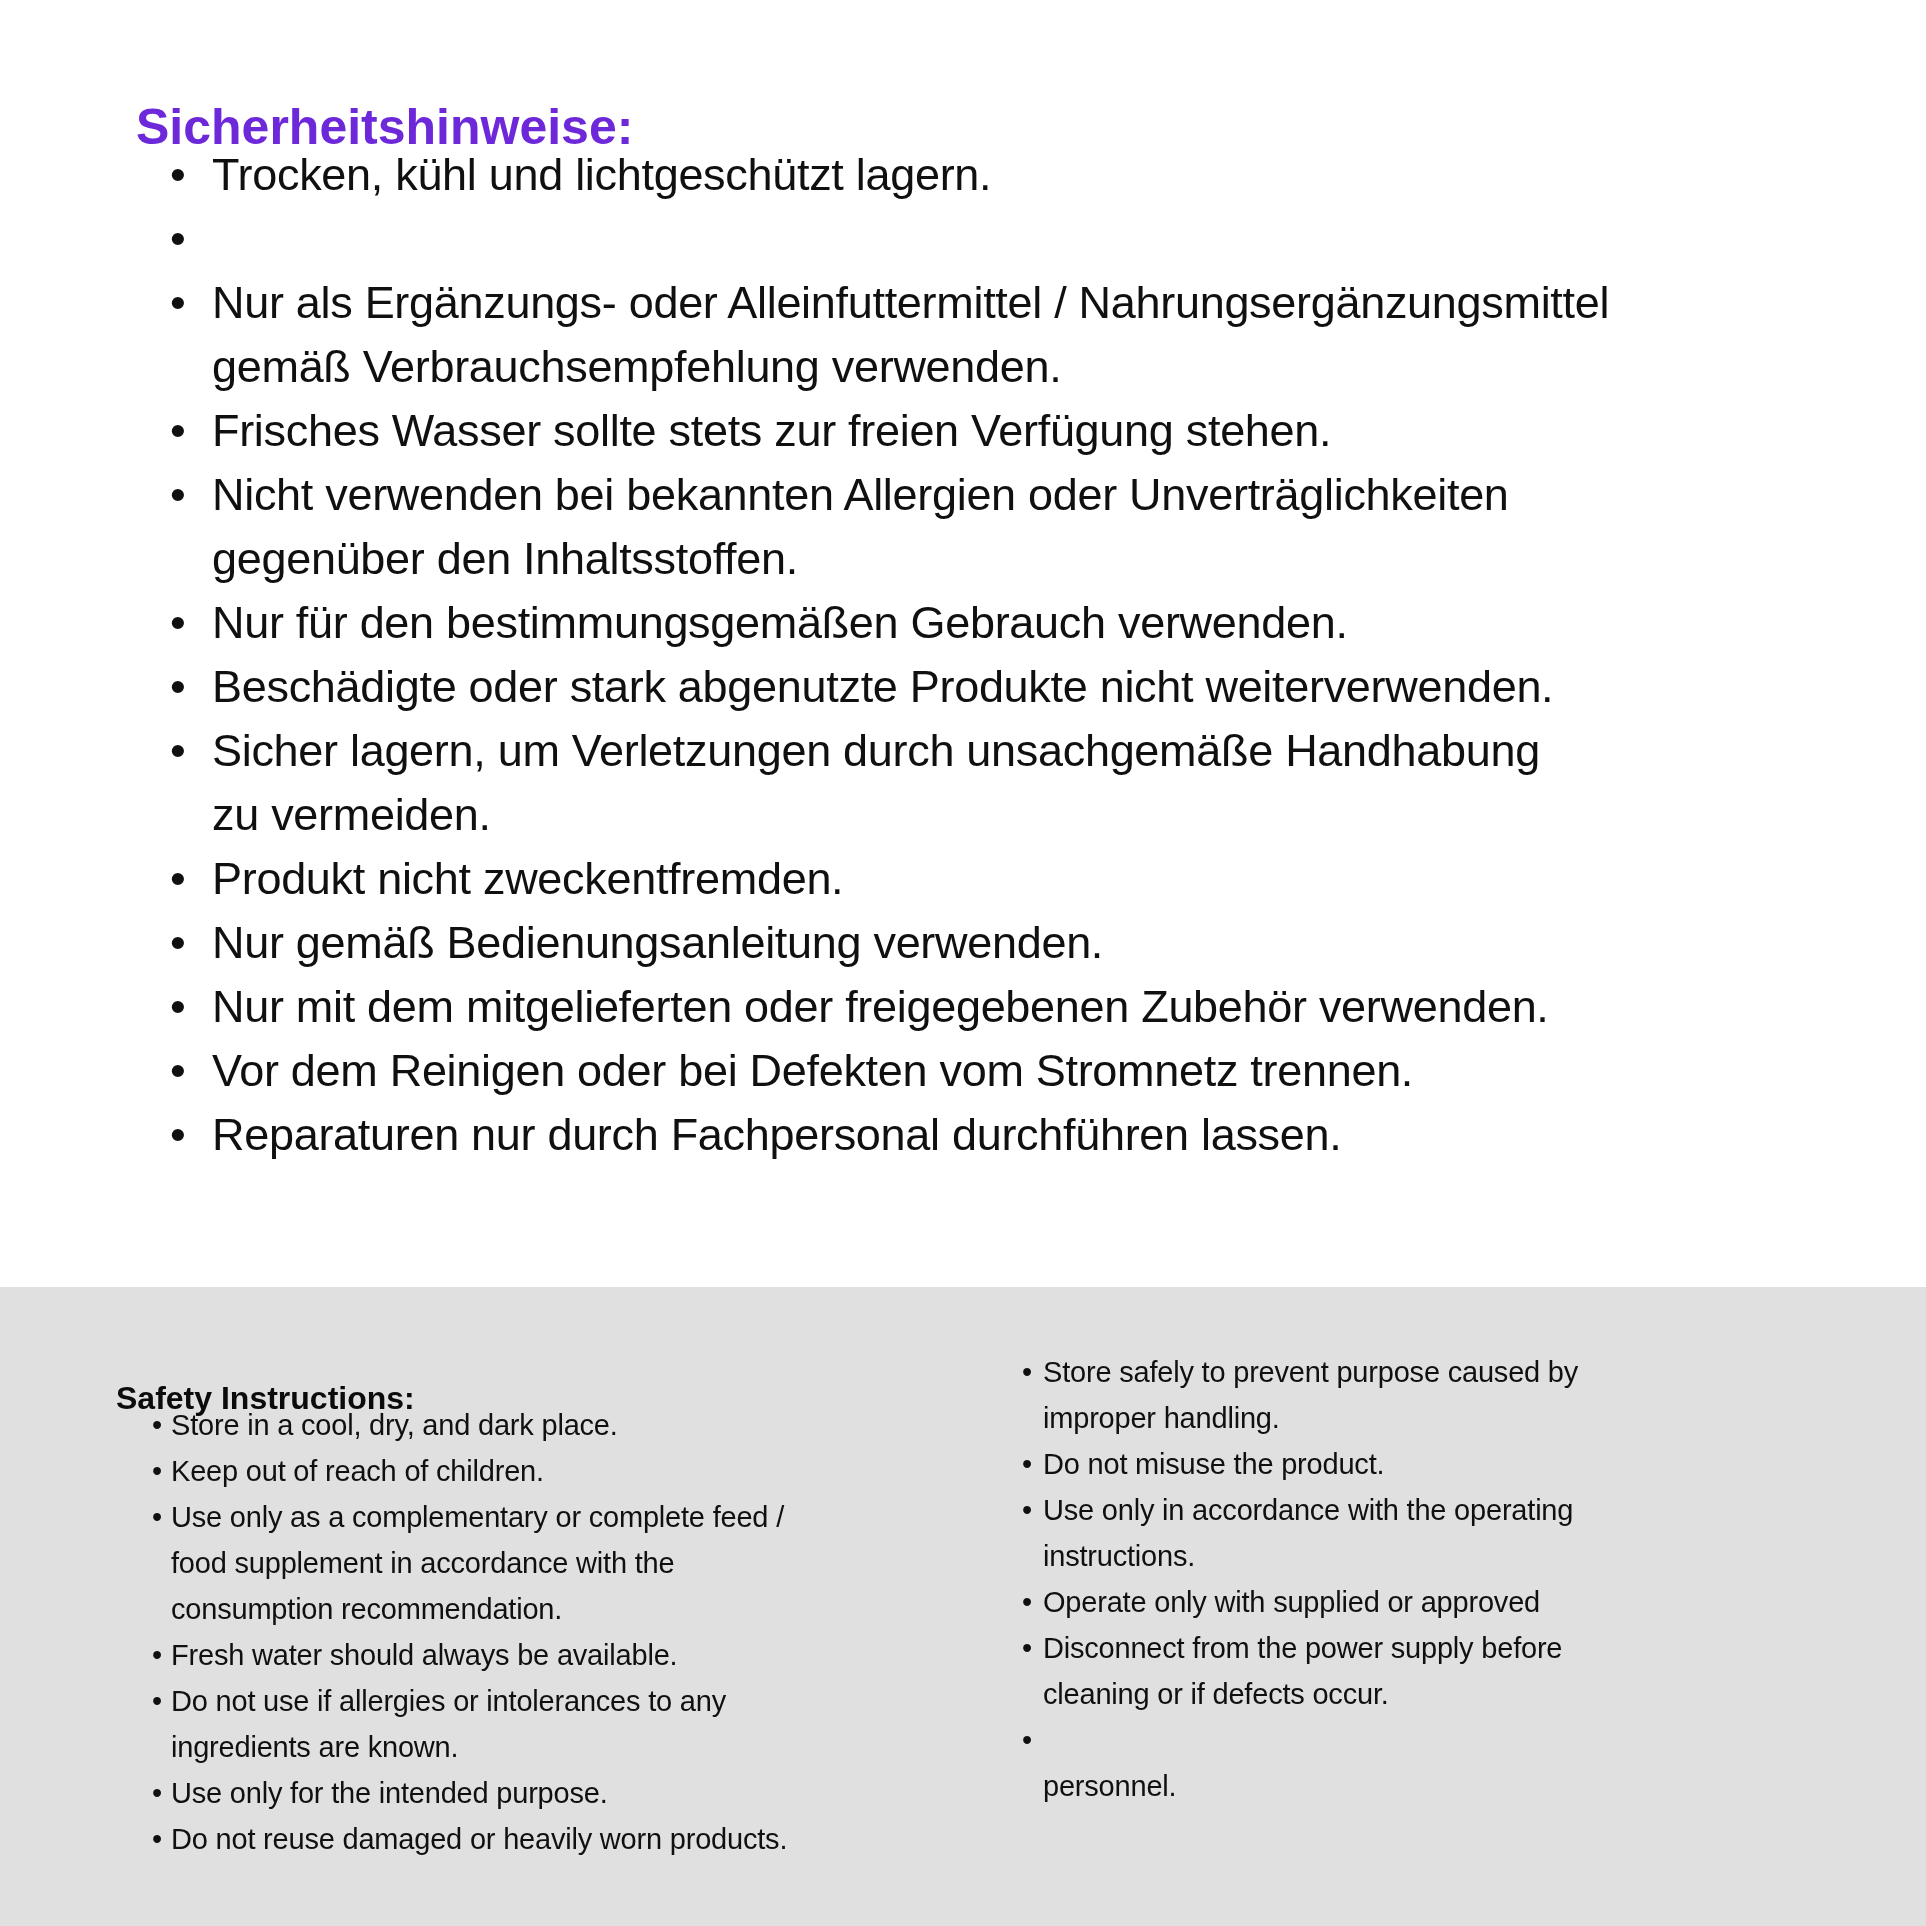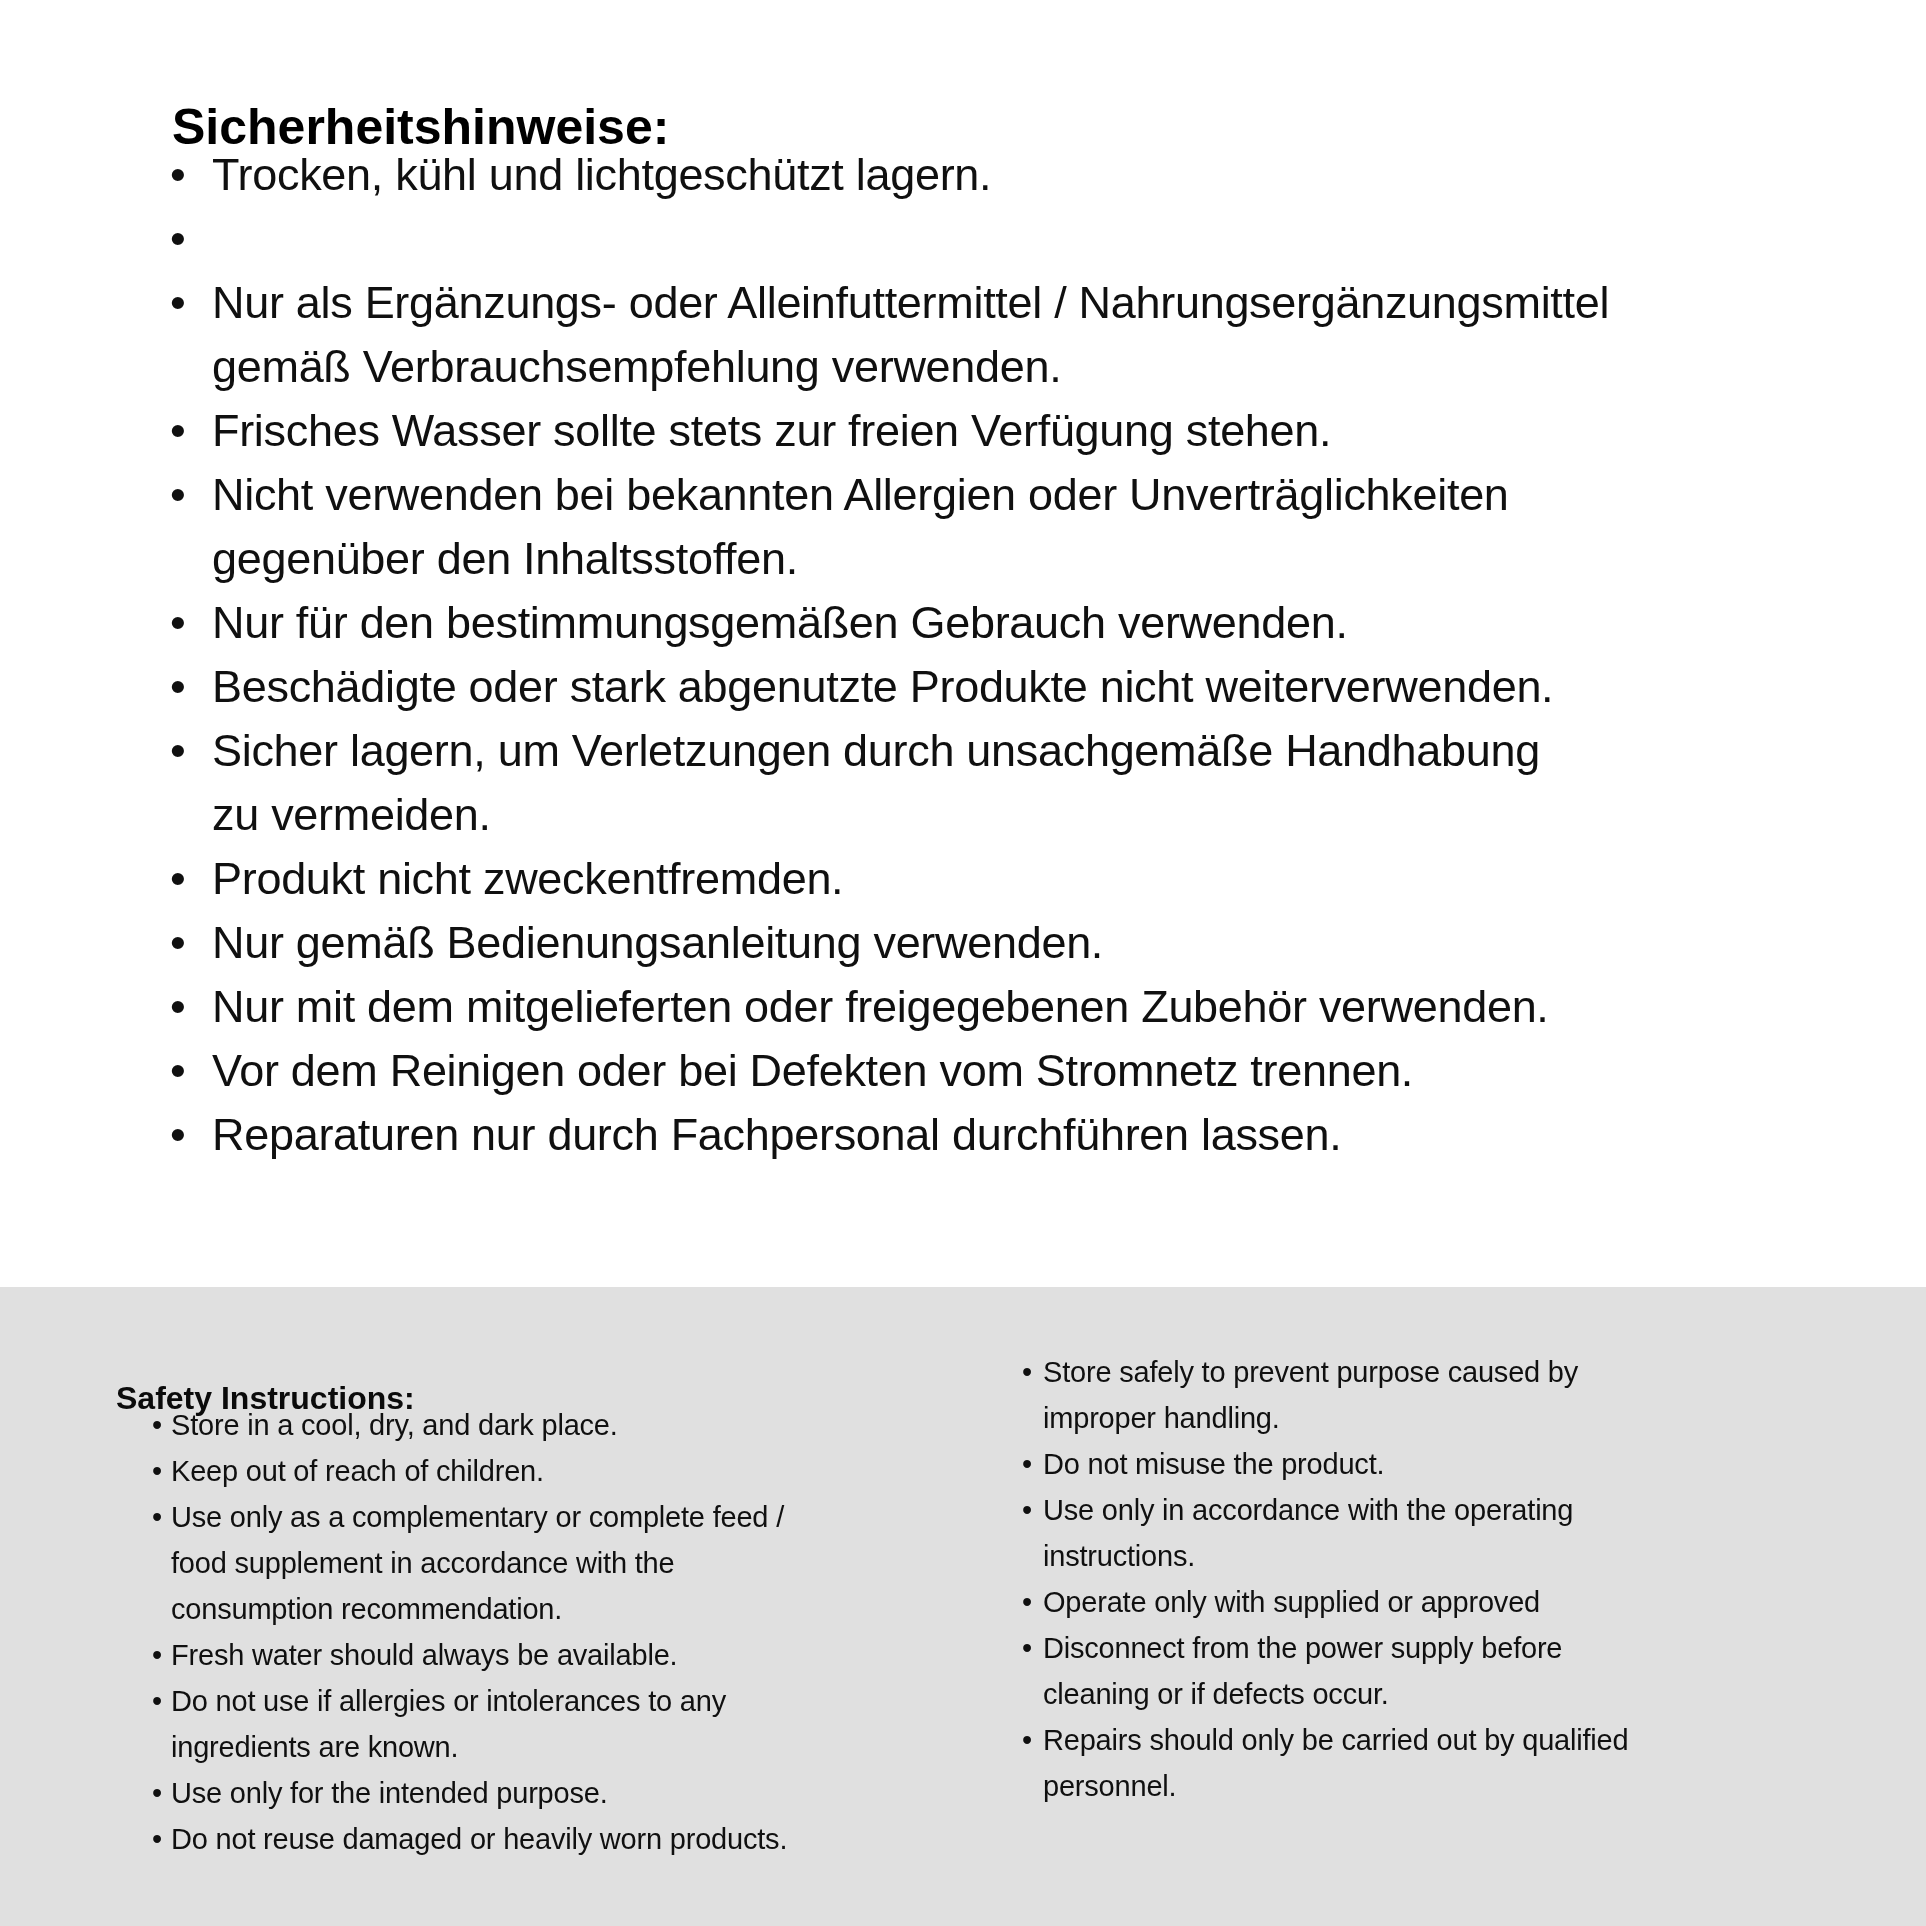--- a/index.html
+++ b/index.html
@@ -17,22 +17,21 @@
   }
   
   .de-title {
     position: absolute;
     left: 136px;
     top: 66px;
     font-size: 50px;
     font-weight: 700;
     line-height: 55px;
     white-space: nowrap;
-    color: #000000;
-    margin-left: 36px;
+    color: #6d28d9;
   }
   .de-list {
     position: absolute;
     left: 212px;
     top: 143px;
   }
   .de-list .ln {
     position: relative;
     height: 64px;
     line-height: 64px;
@@ -193,19 +192,19 @@
       <div class="ln"><span class="t">instructions.</span></div>
     </div>
     <div class="item">
       <div class="ln"><span class="b">•</span><span class="t">Operate only with supplied or approved</span></div>
     </div>
     <div class="item">
       <div class="ln"><span class="b">•</span><span class="t">Disconnect from the power supply before</span></div>
       <div class="ln"><span class="t">cleaning or if defects occur.</span></div>
     </div>
     <div class="item">
-      <div class="ln"><span class="b">•</span><span class="t">Repairs should only be carried out by qualified</span></div>
+      <div class="ln"><span class="b">•</span></div>
       <div class="ln"><span class="t">personnel.</span></div>
     </div>
   </div>
 
 </div>
 
 
 </body></html>

